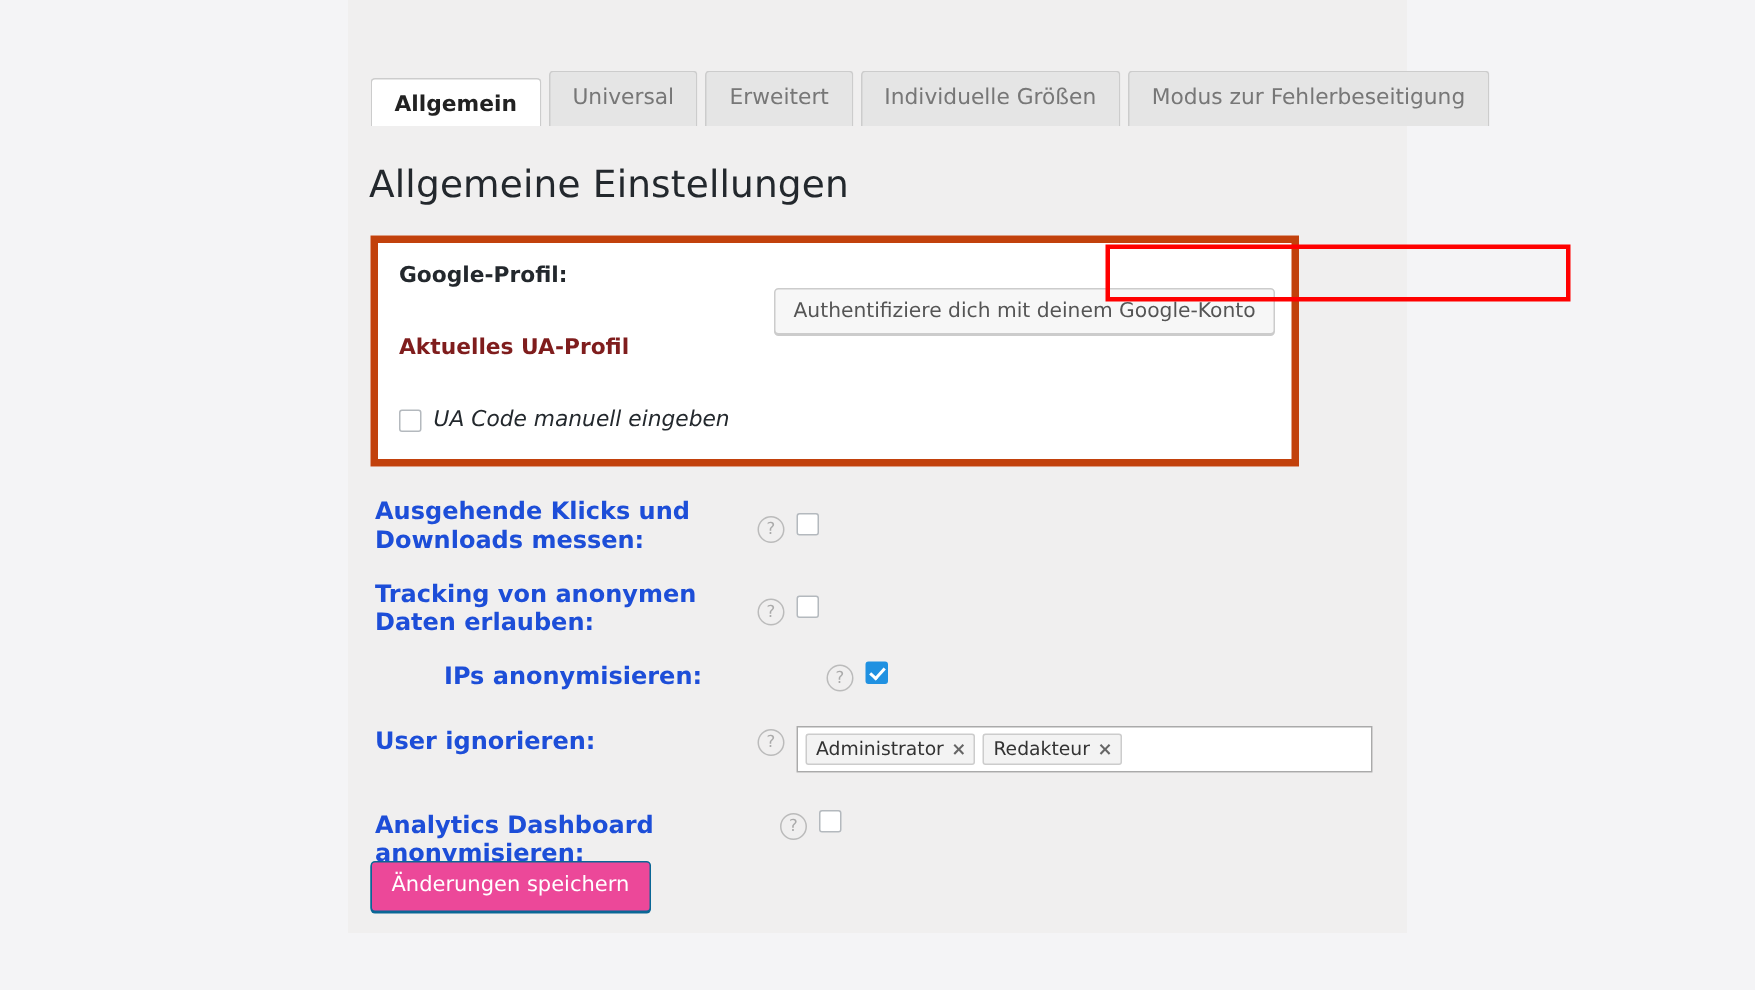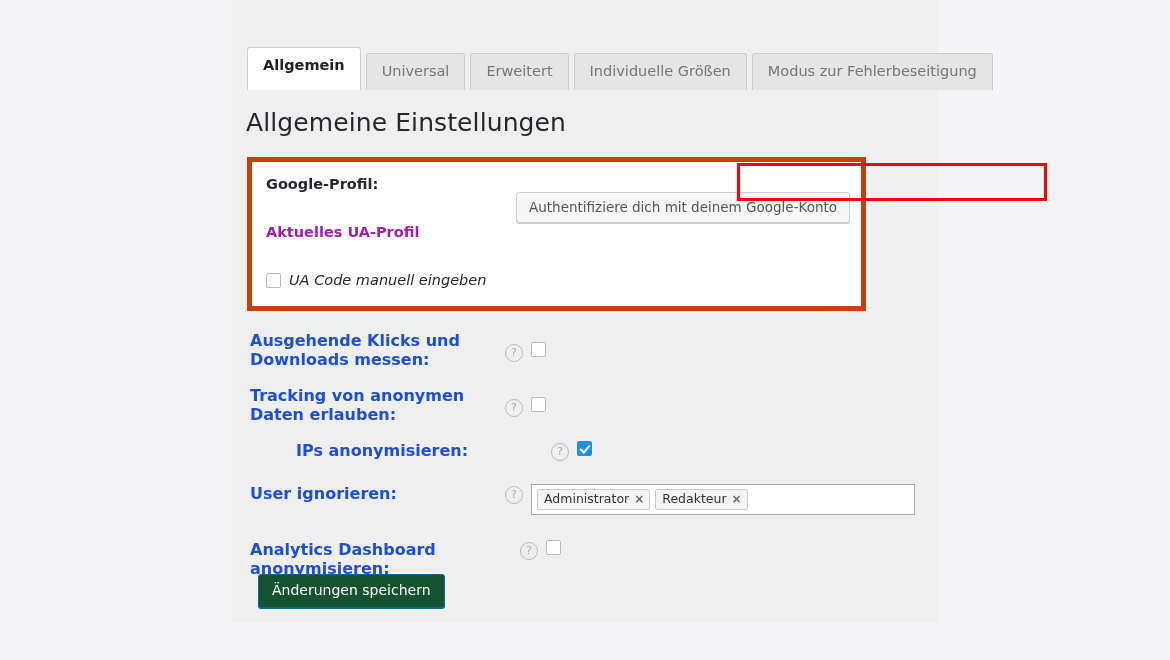--- a/index.html
+++ b/index.html
@@ -39,21 +39,21 @@
     padding: 9px 15px 10px 15px;
     line-height: 17px;
     border-radius: 3px 3px 0 0;
     white-space: nowrap;
   }
   .tab.active {
     background: #ffffff;
     color: #222222;
     font-weight: bold;
     border-color: #cccccc;
-    padding-bottom: 16px;
+    padding-bottom: 5px;
   }
   
   .page-title {
     position: absolute;
     left: 14px;
     top: 108px;
     font-size: 25px;
     font-weight: normal;
     color: #23282d;
     margin: 0;
@@ -101,21 +101,21 @@
     border: 3px solid #ff0000;
     box-sizing: border-box;
     pointer-events: none;
   }
   .ua-profile {
     position: absolute;
     left: 14px;
     top: 62px;
     font-size: 14.5px;
     font-weight: bold;
-    color: #a21caf;
+    color: #7f1d1d;
   }
   .ua-manual {
     position: absolute;
     left: 14px;
     top: 110px;
     display: flex;
     align-items: center;
     gap: 8px;
     font-size: 14.5px;
     color: #23282d;
@@ -212,23 +212,23 @@
     line-height: 14px;
   }
   .tag .x {
     color: #666666;
     font-size: 12px;
     font-weight: bold;
   }
   
   .save-btn {
     position: absolute;
-    left: 26px;
+    left: 15px;
     top: 574px;
-    background: #14532d;
+    background: #ec4899;
     border: 1px solid #0a6796;
     border-radius: 3px;
     color: #ffffff;
     font-size: 14px;
     padding: 7px 13px 9px 13px;
     font-family: inherit;
     box-shadow: 0 1px 0 #0a6796;
   }
 </style>
 </head>

